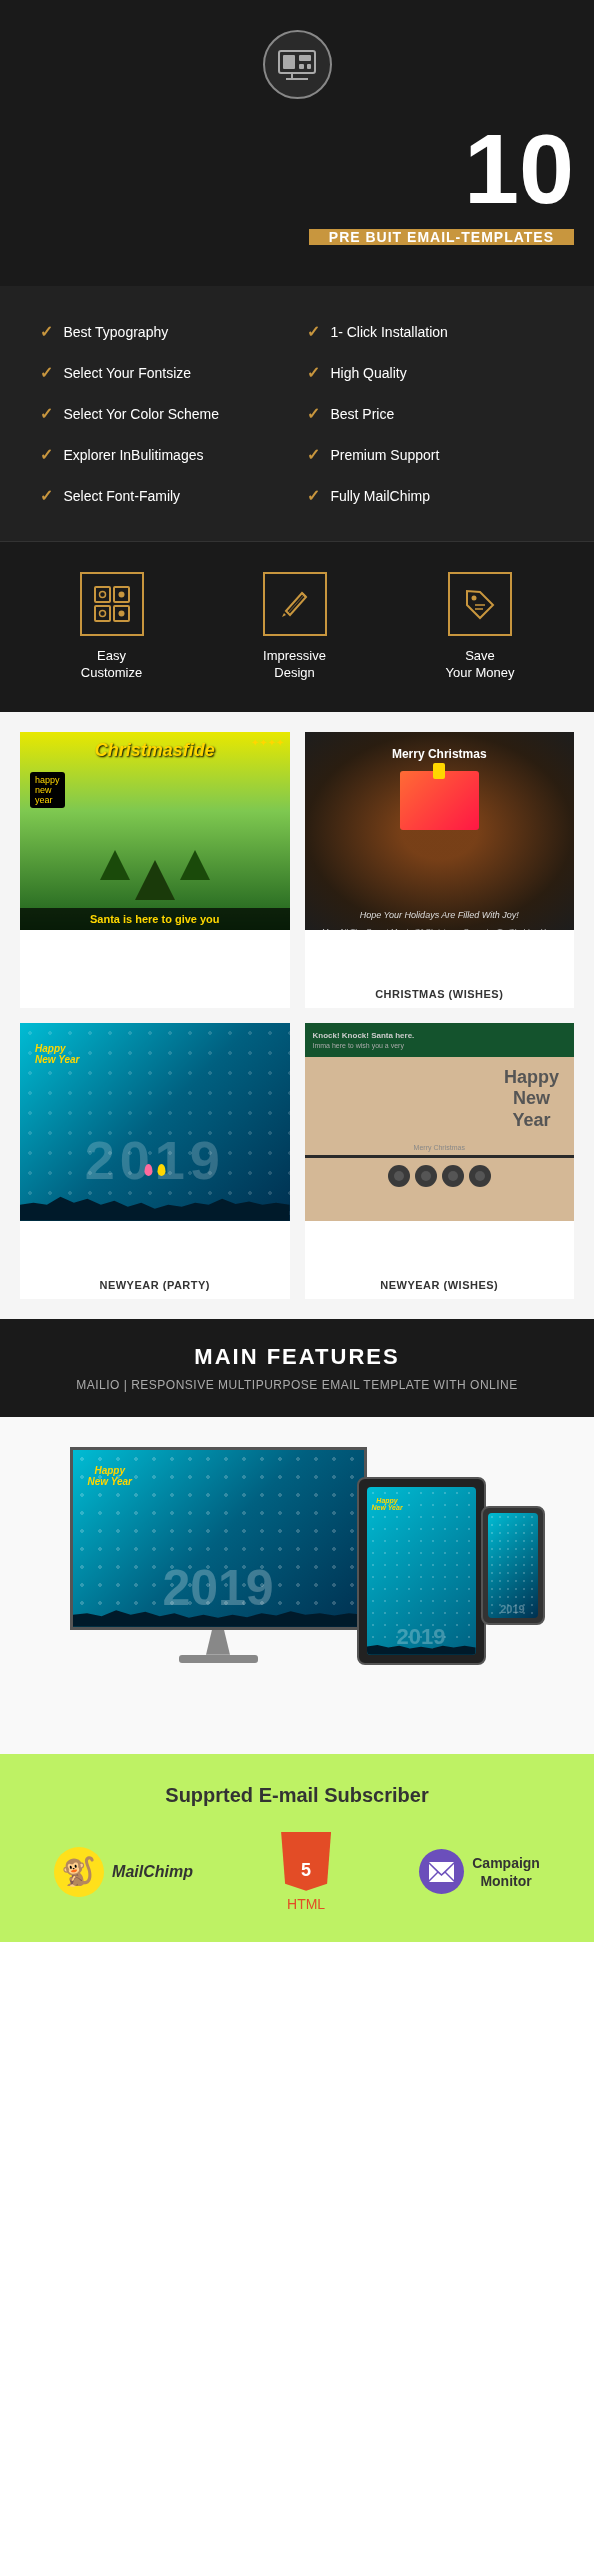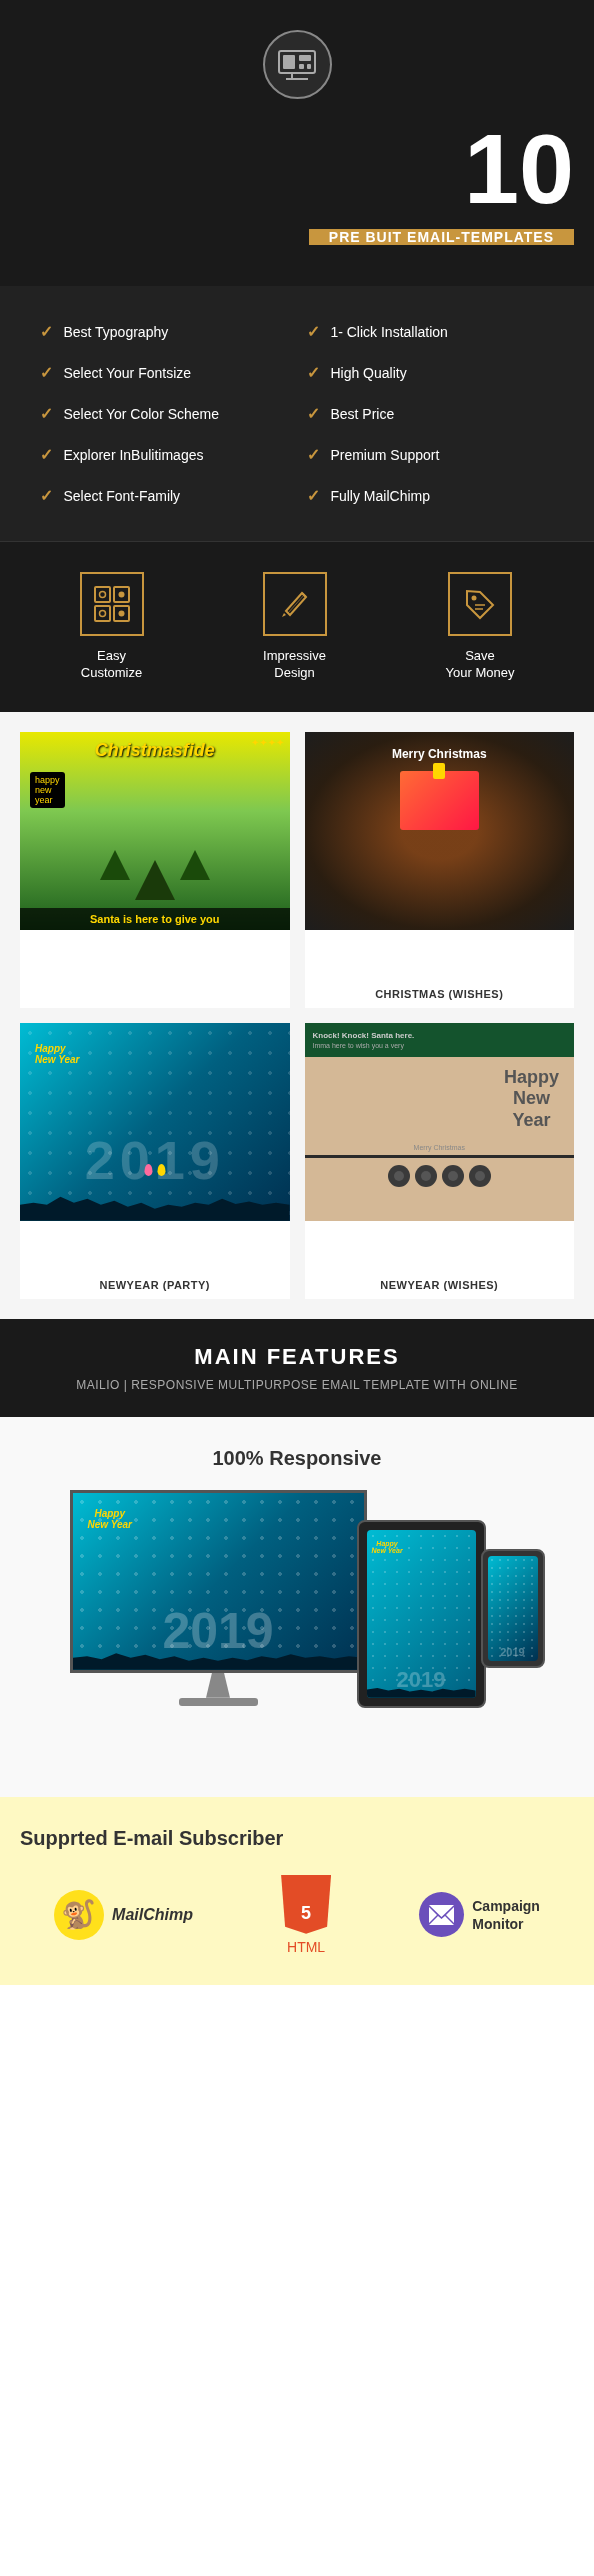--- a/index.html
+++ b/index.html
@@ -407,22 +407,23 @@
       position: absolute;
       bottom: 3px; left: 0; right: 0;
       text-align: center;
       font-size: 11px;
       font-weight: 900;
       color: rgba(255,255,255,0.3);
     }
 
     
     .subscriber-section {
-      background: #fef9c3;
+      background: #bef264;
       padding: 30px 20px;
+      text-align: center;
     }
     .subscriber-section h3 {
       font-size: 20px;
       font-weight: bold;
       color: #333;
       margin-bottom: 25px;
     }
     .subscriber-logos {
       display: flex;
       justify-content: space-around;
@@ -605,20 +606,24 @@
 
     <div class="template-item">
       <div class="template-img">
         <div class="card-christmas-wishes">
           <div class="wishes-overlay"></div>
           <div class="wishes-title">Merry Christmas</div>
           <div style="position:relative;z-index:1;text-align:center;margin-top:10px;">
             <div style="width:79px;height:59px;background:linear-gradient(135deg,#ff6b35,#ff1744);margin:0 auto;border-radius:3px;position:relative;">
               <div style="position:absolute;top:-8px;left:50%;transform:translateX(-50%);width:12px;height:16px;background:#ffd700;border-radius:2px;"></div>
             </div>
+          </div>
+          <div class="wishes-text">
+            <div style="font-size:9px;font-style:italic;color:#ddd;">Hope Your Holidays Are Filled With Joy!</div>
+            <div style="font-size:8px;color:#bbb;margin-top:5px;font-style:italic;">May All The Sweet Magic Of Christmas Conspire To Gladden Your Hearts And Fill Every Desire.</div>
           </div>
         </div>
       </div>
       <div class="template-label">CHRISTMAS (WISHES)</div>
     </div>
 
     <div class="template-item">
       <div class="template-img">
         <div class="card-newyear-party">
           <div class="ny-dots"></div>
@@ -672,21 +677,20 @@
 
   </div>
 </div>
 
 <div class="main-features">
   <h2>MAIN FEATURES</h2>
   <p>MAILIO | RESPONSIVE MULTIPURPOSE EMAIL TEMPLATE WITH ONLINE</p>
 </div>
 
 <div class="responsive-section">
-  <h3>100% Responsive</h3>
   <div class="device-mockup">
 
     <div class="monitor">
       <div class="monitor-screen">
         <div class="dots-bg"></div>
         <div style="position:absolute;top:15px;left:15px;color:#ffd700;font-size:10px;font-style:italic;font-weight:bold;">Happy<br>New Year</div>
         <div class="big-2019">2019</div>
         <div style="position:absolute;bottom:0;left:0;right:0;height:30px;background:#001a2a;clip-path:polygon(0 100%, 0 60%, 5% 55%, 10% 65%, 15% 45%, 20% 60%, 25% 50%, 30% 65%, 35% 55%, 40% 70%, 45% 60%, 50% 70%, 55% 60%, 60% 68%, 65% 55%, 70% 62%, 75% 48%, 80% 60%, 85% 55%, 90% 62%, 95% 55%, 100% 60%, 100% 100%);"></div>
       </div>
       <div class="monitor-stand"></div>

